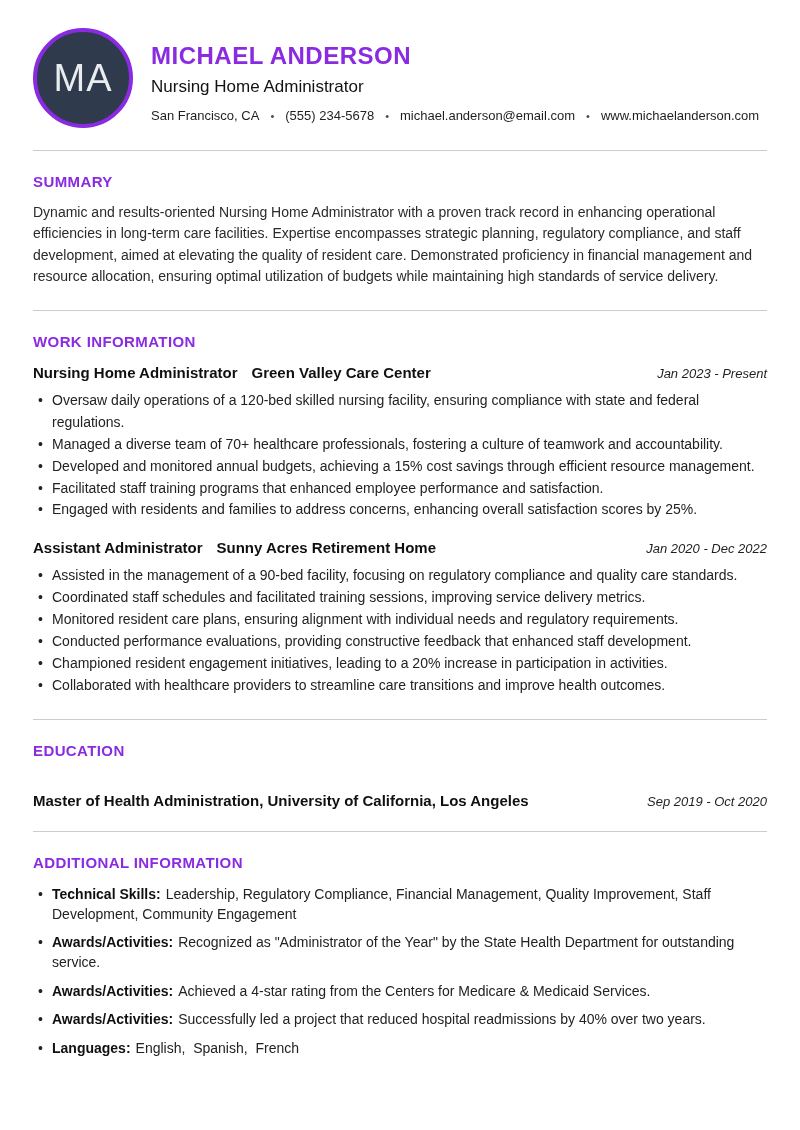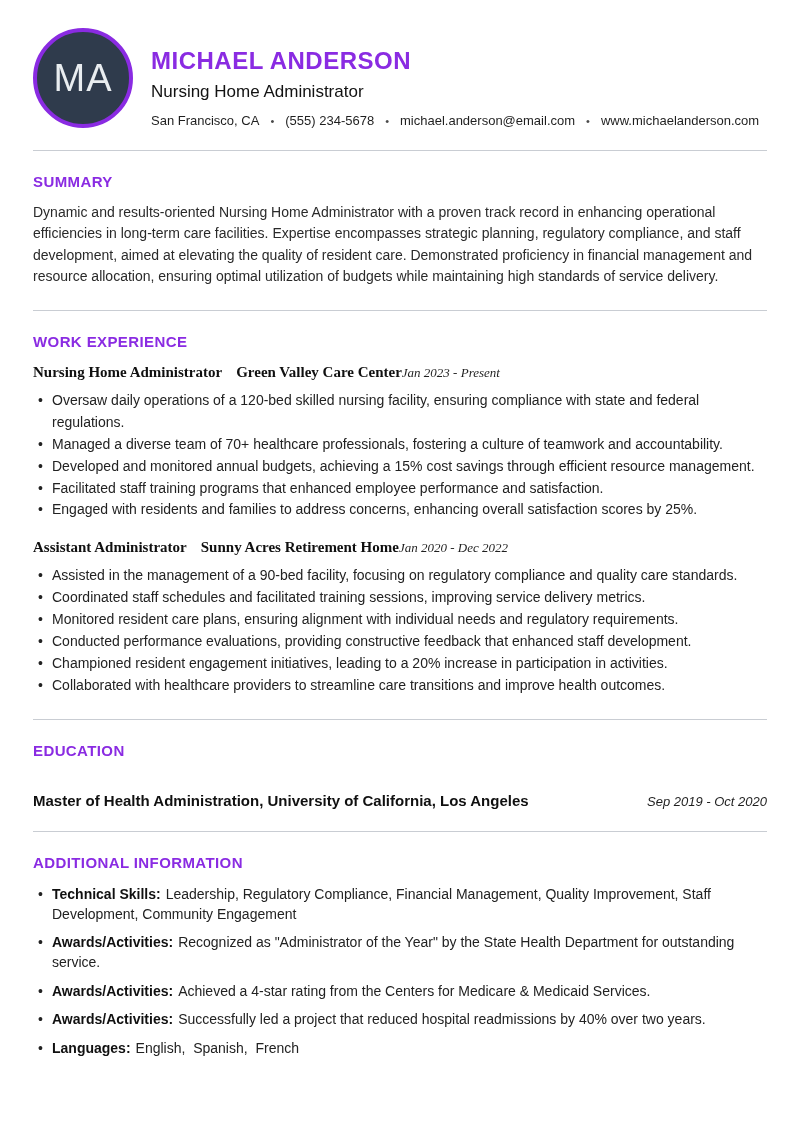--- a/index.html
+++ b/index.html
@@ -13,21 +13,21 @@
   body {
     width: 800px;
     height: 1130px;
     font-family: "Liberation Sans", sans-serif;
     color: var(--text);
     overflow: hidden;
   }
   .page { padding: 28px 33px 0 33px; }
 
   
-  .header { display: flex; align-items: flex-end; gap: 18px; }
+  .header { display: flex; align-items: center; gap: 18px; }
   .avatar {
     width: 100px; height: 100px; border-radius: 50%;
     background: var(--avatar-bg);
     border: 4px solid var(--accent);
     display: flex; align-items: center; justify-content: center;
     flex-shrink: 0;
   }
   .avatar-initials {
     font-size: 38px; color: #E9EDF0; letter-spacing: 1px; font-weight: 400;
   }
@@ -44,23 +44,22 @@
 
   
   .section-heading {
     color: var(--accent); font-size: 15px; font-weight: 700;
     letter-spacing: 0.4px; margin-bottom: 12px;
   }
   .summary-text { font-size: 14px; line-height: 1.53; color: #2a2a2a; }
 
   .job { margin-top: 14px; }
   .job-header {
-    display: flex; align-items: baseline;
+    display: flex; justify-content: space-between; align-items: baseline;
     margin-bottom: 9px;
-    font-family: Liberation Serif, serif;
   }
   .job-titles { font-size: 15px; font-weight: 700; color: #101010; }
   .company { margin-left: 14px; }
   .dates { font-size: 13px; font-style: italic; color: #1f1f1f; font-weight: 400; white-space: nowrap; }
 
   ul.bullets { list-style: none; }
   ul.bullets li {
     position: relative; padding-left: 19px;
     font-size: 14px; line-height: 1.57; color: #222;
   }
@@ -100,21 +99,21 @@
   <hr class="divider">
 
   <section>
     <h2 class="section-heading">SUMMARY</h2>
     <p class="summary-text">Dynamic and results-oriented Nursing Home Administrator with a proven track record in enhancing operational efficiencies in long-term care facilities. Expertise encompasses strategic planning, regulatory compliance, and staff development, aimed at elevating the quality of resident care. Demonstrated proficiency in financial management and resource allocation, ensuring optimal utilization of budgets while maintaining high standards of service delivery.</p>
   </section>
 
   <hr class="divider">
 
   <section>
-    <h2 class="section-heading">WORK EXPERIENCE</h2>
+    <h2 class="section-heading">WORK INFORMATION</h2>
 
     <div class="job">
       <div class="job-header">
         <div class="job-titles">
           <span>Nursing Home Administrator</span><span class="company">Green Valley Care Center</span>
         </div>
         <span class="dates">Jan 2023 - Present</span>
       </div>
       <ul class="bullets">
         <li>Oversaw daily operations of a 120-bed skilled nursing facility, ensuring compliance with state and federal regulations.</li>

